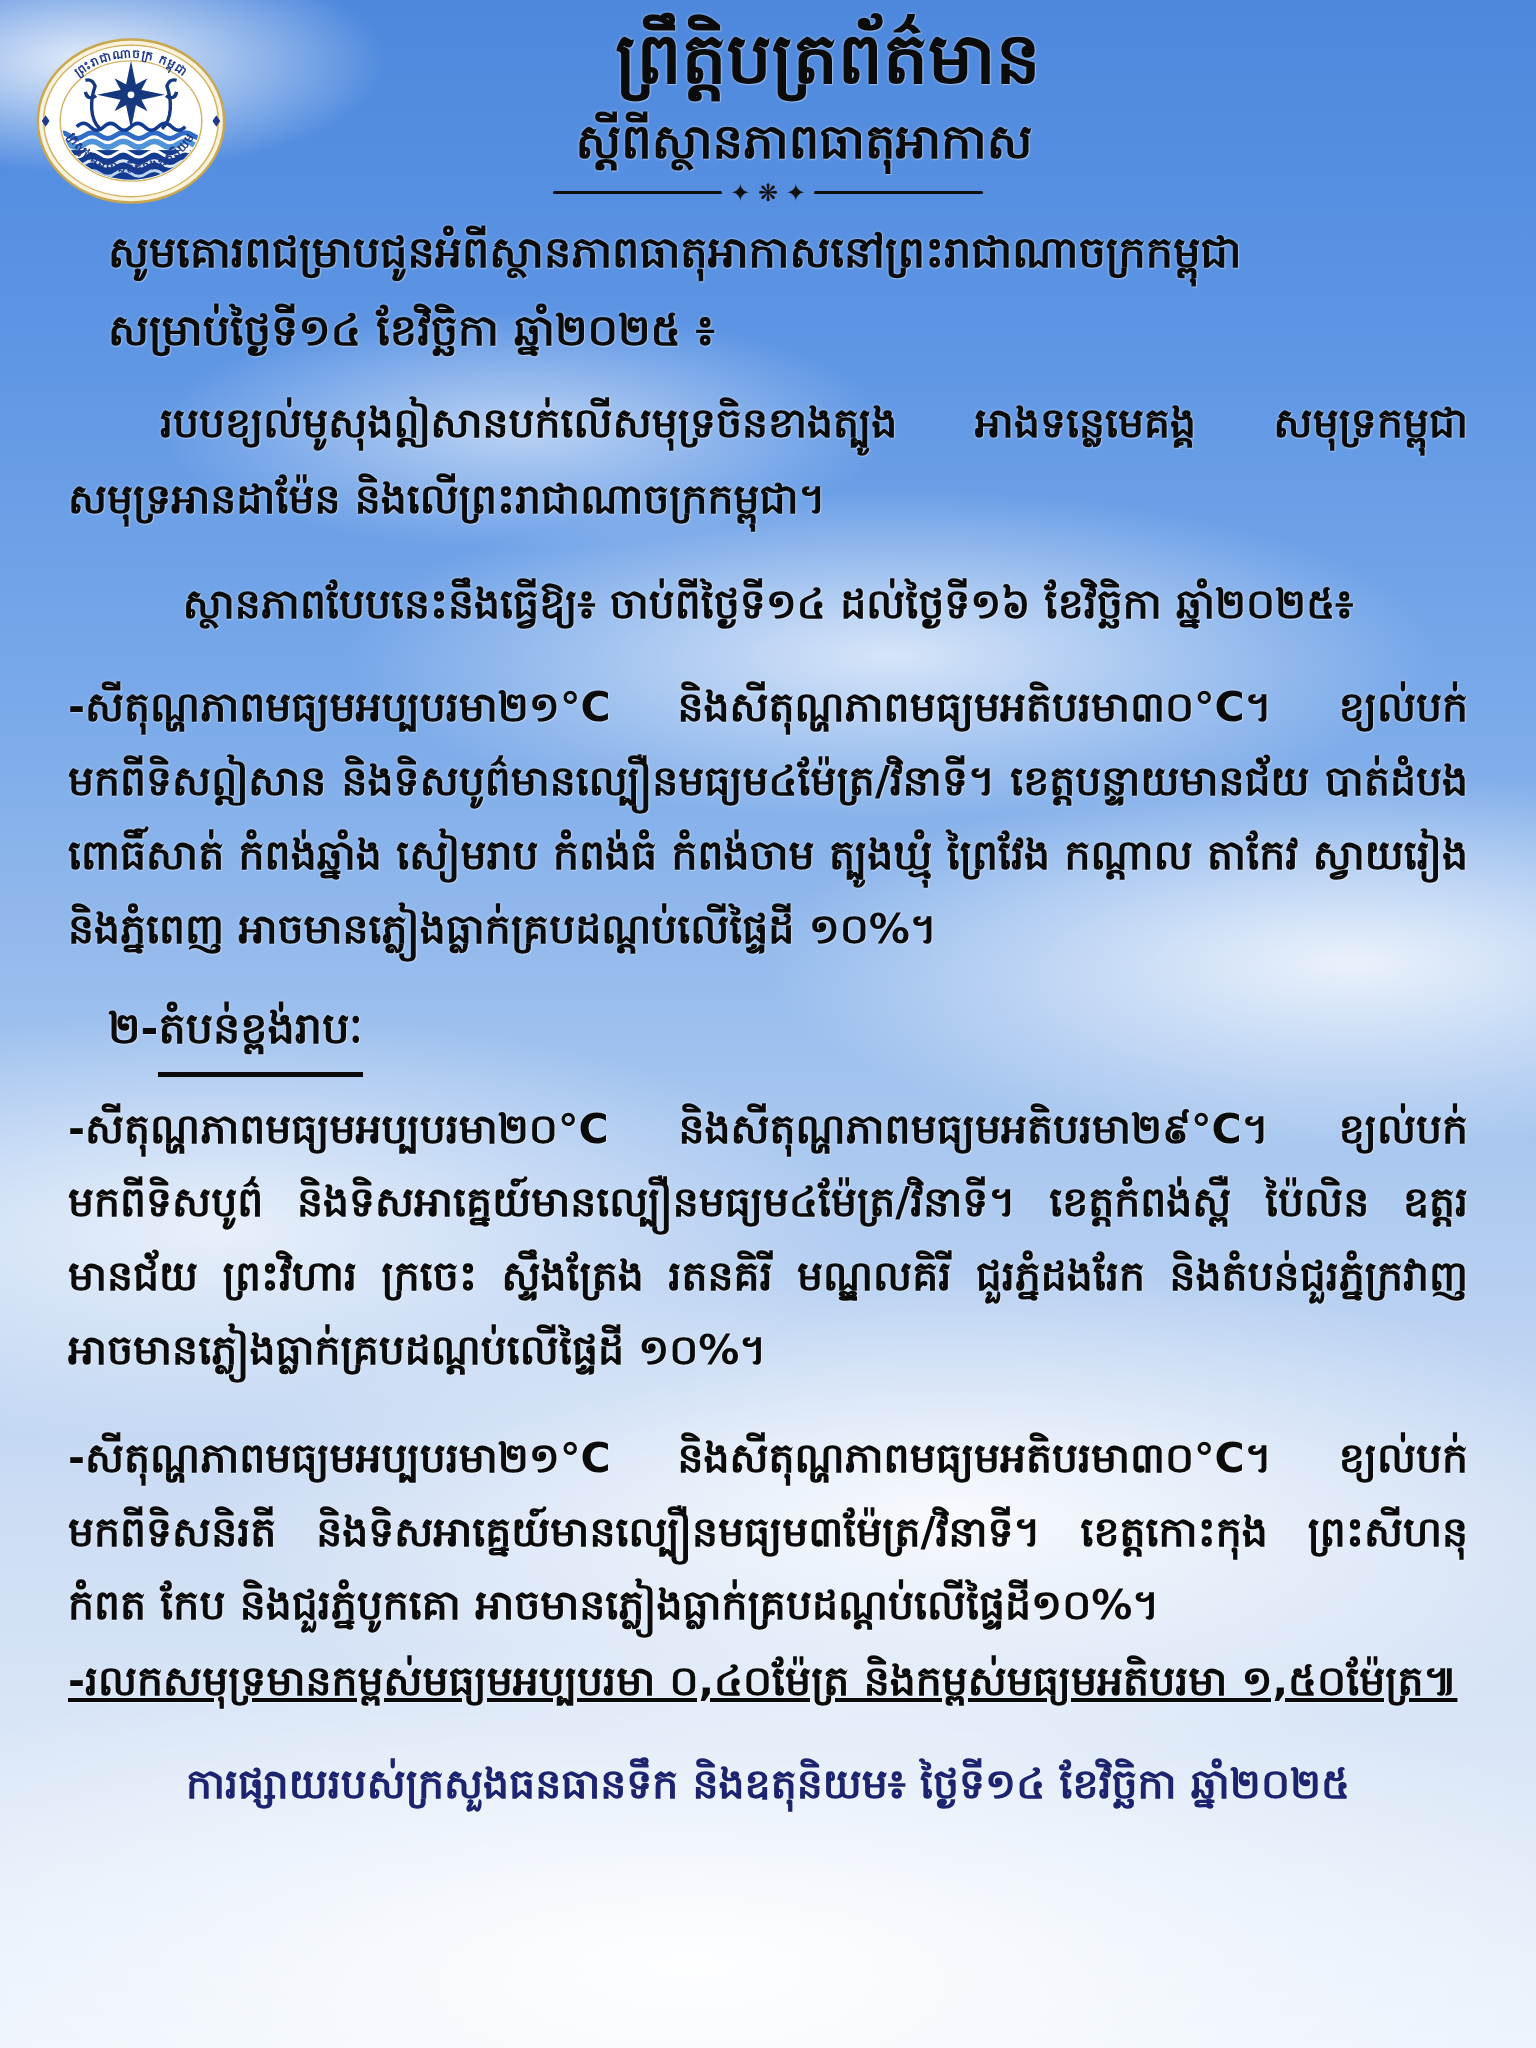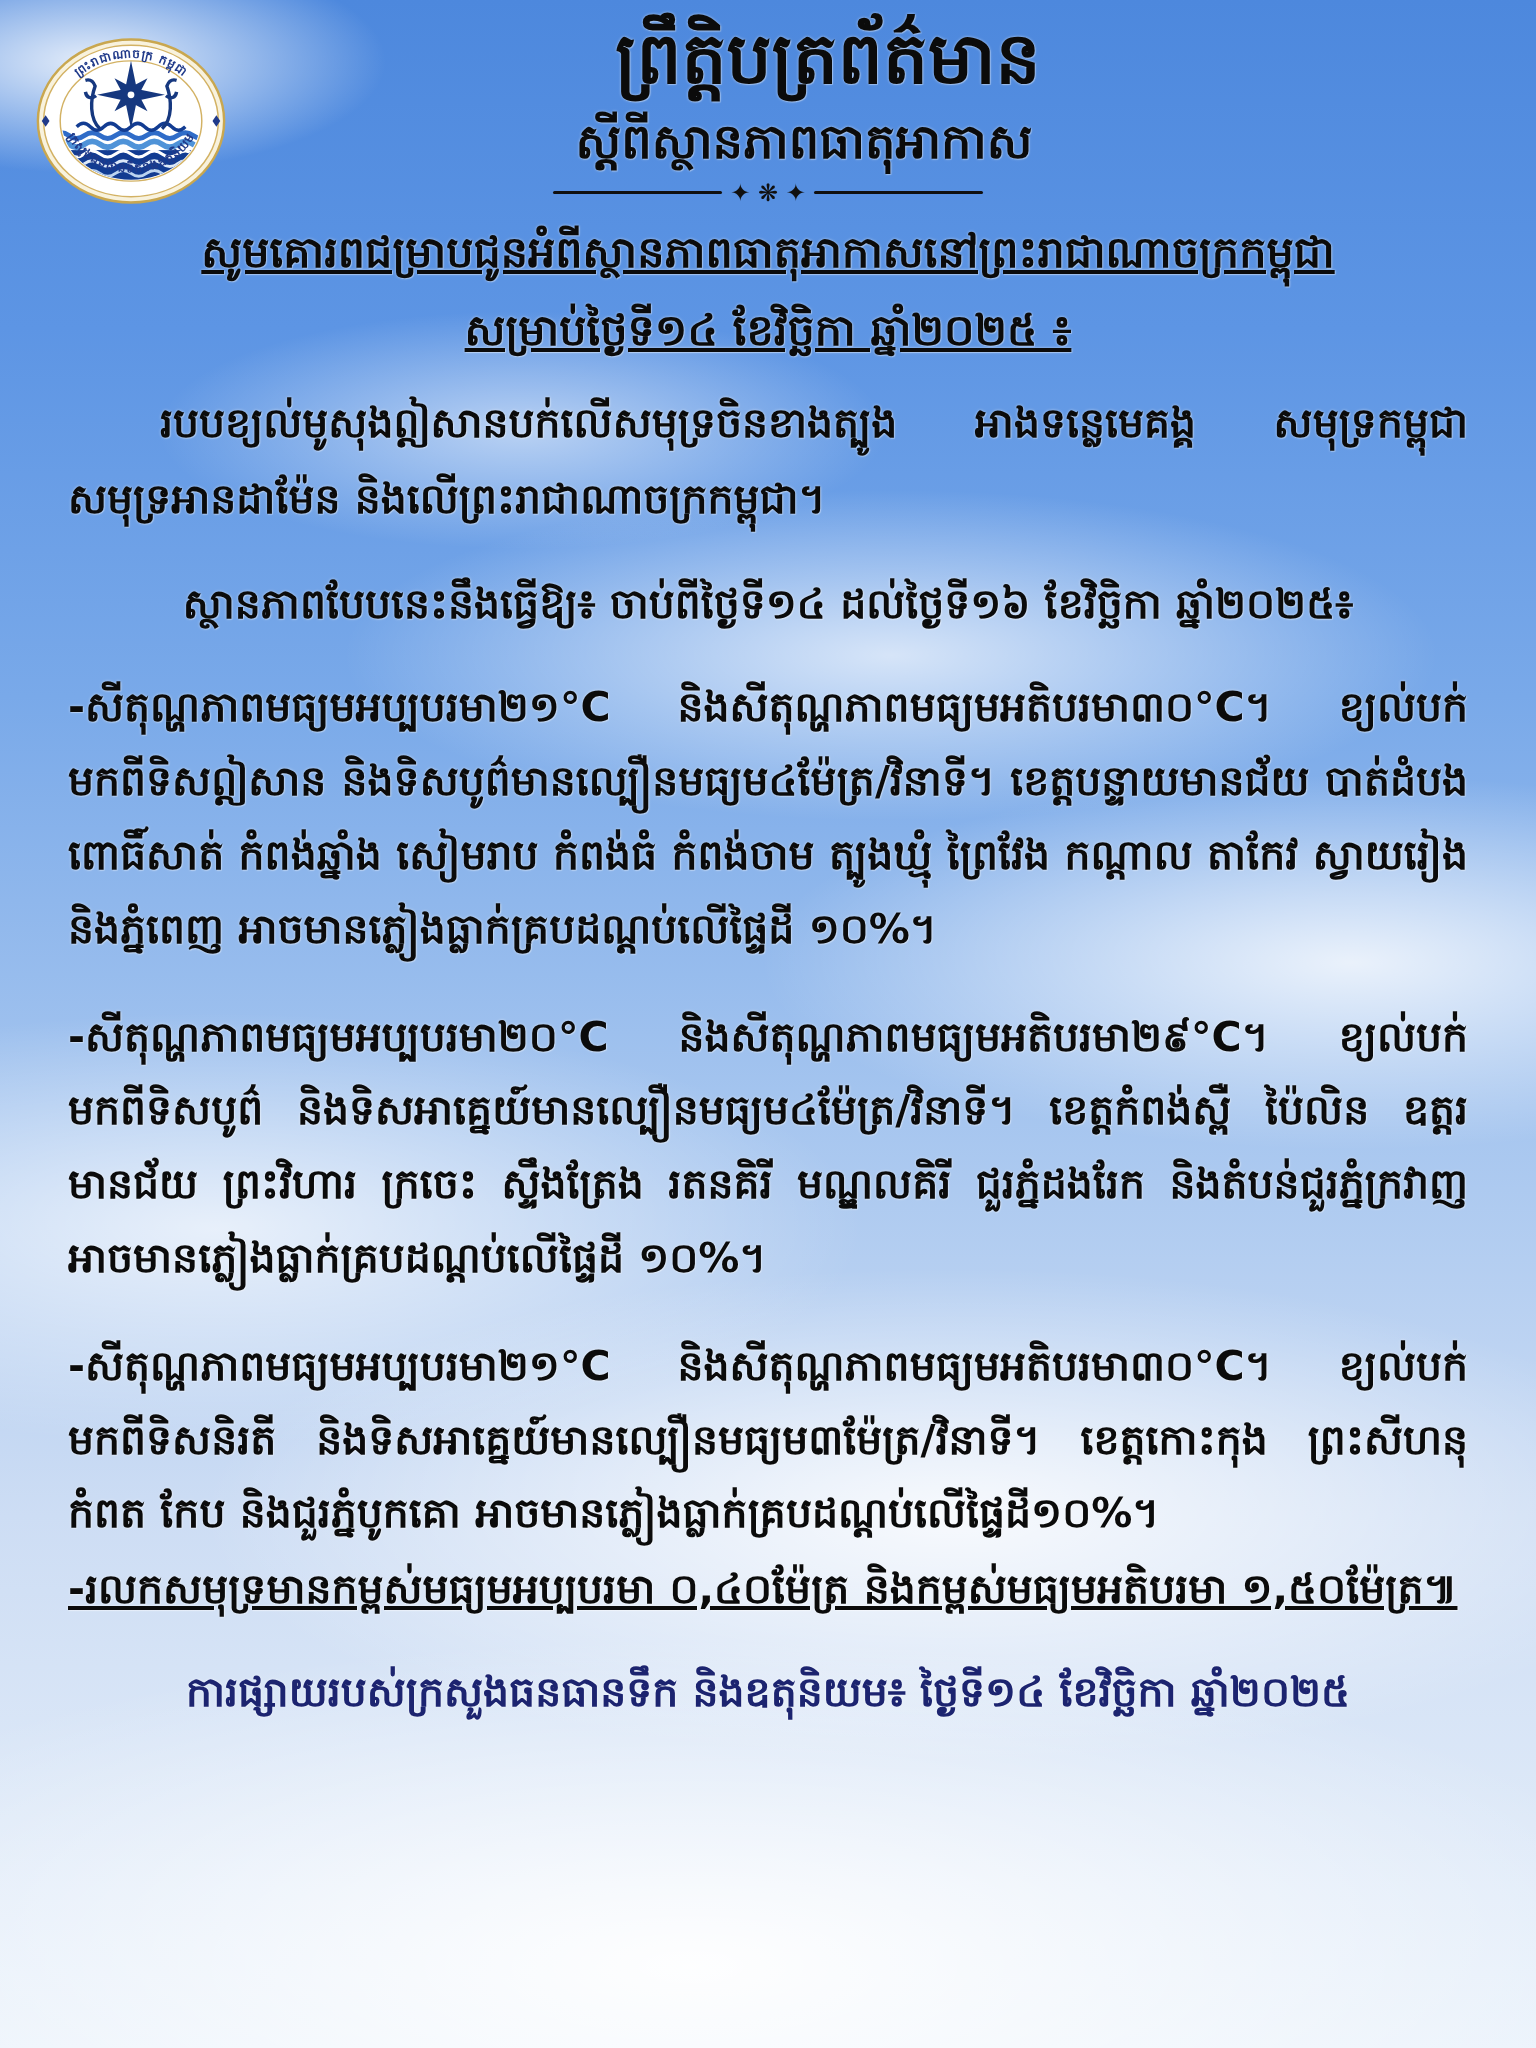--- a/index.html
+++ b/index.html
@@ -23,21 +23,21 @@
   .page{position:relative;z-index:1;width:100%;height:100%;}
   .kh{font-weight:700;text-shadow:0 0 3px rgba(255,255,255,.55),1px 1px 0 rgba(255,255,255,.25);}
   .logo{position:absolute;left:34px;top:34px;width:194px;height:174px;}
   .header{text-align:center;padding-top:16px;}
   .title{font-size:71px;line-height:1.2;margin:0 0 0 120px;}
   .subtitle{font-size:48px;line-height:1.2;margin:12px 0 0 60px;padding-left:12px;}
   .divider{display:flex;align-items:center;justify-content:center;gap:8px;width:430px;margin:10px auto 0;}
   .divider .line{flex:1;height:3px;background:#101010;border-radius:2px;}
   .divider .orn{font-size:24px;line-height:1;color:#101010;text-shadow:none;}
   .content{padding:0 68px;}
-  .intro{text-align:center;font-size:43px;line-height:1.55;margin:14px 40px 0;text-decoration:underline;}
+  .intro{text-align:left;font-size:43px;line-height:1.55;margin:14px 40px 0;}
   .lead{font-size:41px;line-height:1.85;text-align:justify;margin:22px 0 0;text-indent:92px;}
   .forecast{text-align:center;font-size:41px;line-height:1.6;margin:34px 0 0;}
   .section{margin-top:34px;}
   .sec-heading{font-size:43px;margin:0 0 0 40px;}
   .sec-heading .u{display:inline-block;border-bottom:5px solid #0b0b0b;padding-bottom:8px;}
   .sec-body{font-size:41px;line-height:1.8;text-align:justify;margin:16px 0 0;}
   .footer{text-align:center;margin-top:34px;padding:0 100px;}
   .footer-notice{color:#9c1414;font-size:41px;line-height:1.55;text-shadow:0 0 3px rgba(255,255,255,.65);}
   .footer-source{color:#1c2470;font-size:41px;line-height:1.55;margin-top:14px;text-shadow:0 0 3px rgba(255,255,255,.65);}
   .seal-text{font-size:12.5px;font-weight:700;fill:#203a8a;letter-spacing:1px;}
@@ -109,20 +109,21 @@
 
     <div class="lead kh">របបខ្យល់មូសុងឦសានបក់លើសមុទ្រចិនខាងត្បូង អាងទន្លេមេគង្គ សមុទ្រកម្ពុជា សមុទ្រអានដាម៉ែន និងលើព្រះរាជាណាចក្រកម្ពុជា។</div>
 
     <div class="forecast kh">ស្ថានភាពបែបនេះនឹងធ្វើឱ្យ៖ ចាប់ពីថ្ងៃទី១៤ ដល់ថ្ងៃទី១៦ ខែវិច្ឆិកា ឆ្នាំ២០២៥៖</div>
 
     <div class="section">
       <div class="sec-body kh">-សីតុណ្ហភាពមធ្យមអប្បបរមា២១°C និងសីតុណ្ហភាពមធ្យមអតិបរមា៣០°C។ ខ្យល់បក់មកពីទិសឦសាន និងទិសបូព៌មានល្បឿនមធ្យម៤ម៉ែត្រ/វិនាទី។ ខេត្តបន្ទាយមានជ័យ បាត់ដំបង ពោធិ៍សាត់ កំពង់ឆ្នាំង សៀមរាប កំពង់ធំ កំពង់ចាម ត្បូងឃ្មុំ ព្រៃវែង កណ្ដាល តាកែវ ស្វាយរៀង និងភ្នំពេញ អាចមានភ្លៀងធ្លាក់គ្របដណ្ដប់លើផ្ទៃដី ១០%។</div>
     </div>
 
     <div class="section">
+      <div class="sec-heading kh"><span>២-</span><span class="u">តំបន់ខ្ពង់រាបៈ</span></div>
       <div class="sec-body kh">-សីតុណ្ហភាពមធ្យមអប្បបរមា២០°C និងសីតុណ្ហភាពមធ្យមអតិបរមា២៩°C។ ខ្យល់បក់មកពីទិសបូព៌ និងទិសអាគ្នេយ៍មានល្បឿនមធ្យម៤ម៉ែត្រ/វិនាទី។ ខេត្តកំពង់ស្ពឺ ប៉ៃលិន ឧត្តរមានជ័យ ព្រះវិហារ ក្រចេះ ស្ទឹងត្រែង រតនគិរី មណ្ឌលគិរី ជួរភ្នំដងរែក និងតំបន់ជួរភ្នំក្រវាញ អាចមានភ្លៀងធ្លាក់គ្របដណ្ដប់លើផ្ទៃដី ១០%។</div>
     </div>
 
     <div class="section">
       <div class="sec-body kh">-សីតុណ្ហភាពមធ្យមអប្បបរមា២១°C និងសីតុណ្ហភាពមធ្យមអតិបរមា៣០°C។ ខ្យល់បក់មកពីទិសនិរតី និងទិសអាគ្នេយ៍មានល្បឿនមធ្យម៣ម៉ែត្រ/វិនាទី។ ខេត្តកោះកុង ព្រះសីហនុ កំពត កែប និងជួរភ្នំបូកគោ អាចមានភ្លៀងធ្លាក់គ្របដណ្ដប់លើផ្ទៃដី១០%។</div>
       <div class="sec-body kh" style="margin-top:2px;text-decoration:underline;">-រលកសមុទ្រមានកម្ពស់មធ្យមអប្បបរមា ០,៤០ម៉ែត្រ និងកម្ពស់មធ្យមអតិបរមា ១,៥០ម៉ែត្រ៕</div>
     </div>
 
     <div class="footer">
       <div class="footer-source kh">ការផ្សាយរបស់ក្រសួងធនធានទឹក និងឧតុនិយម៖ ថ្ងៃទី១៤ ខែវិច្ឆិកា ឆ្នាំ២០២៥</div>

